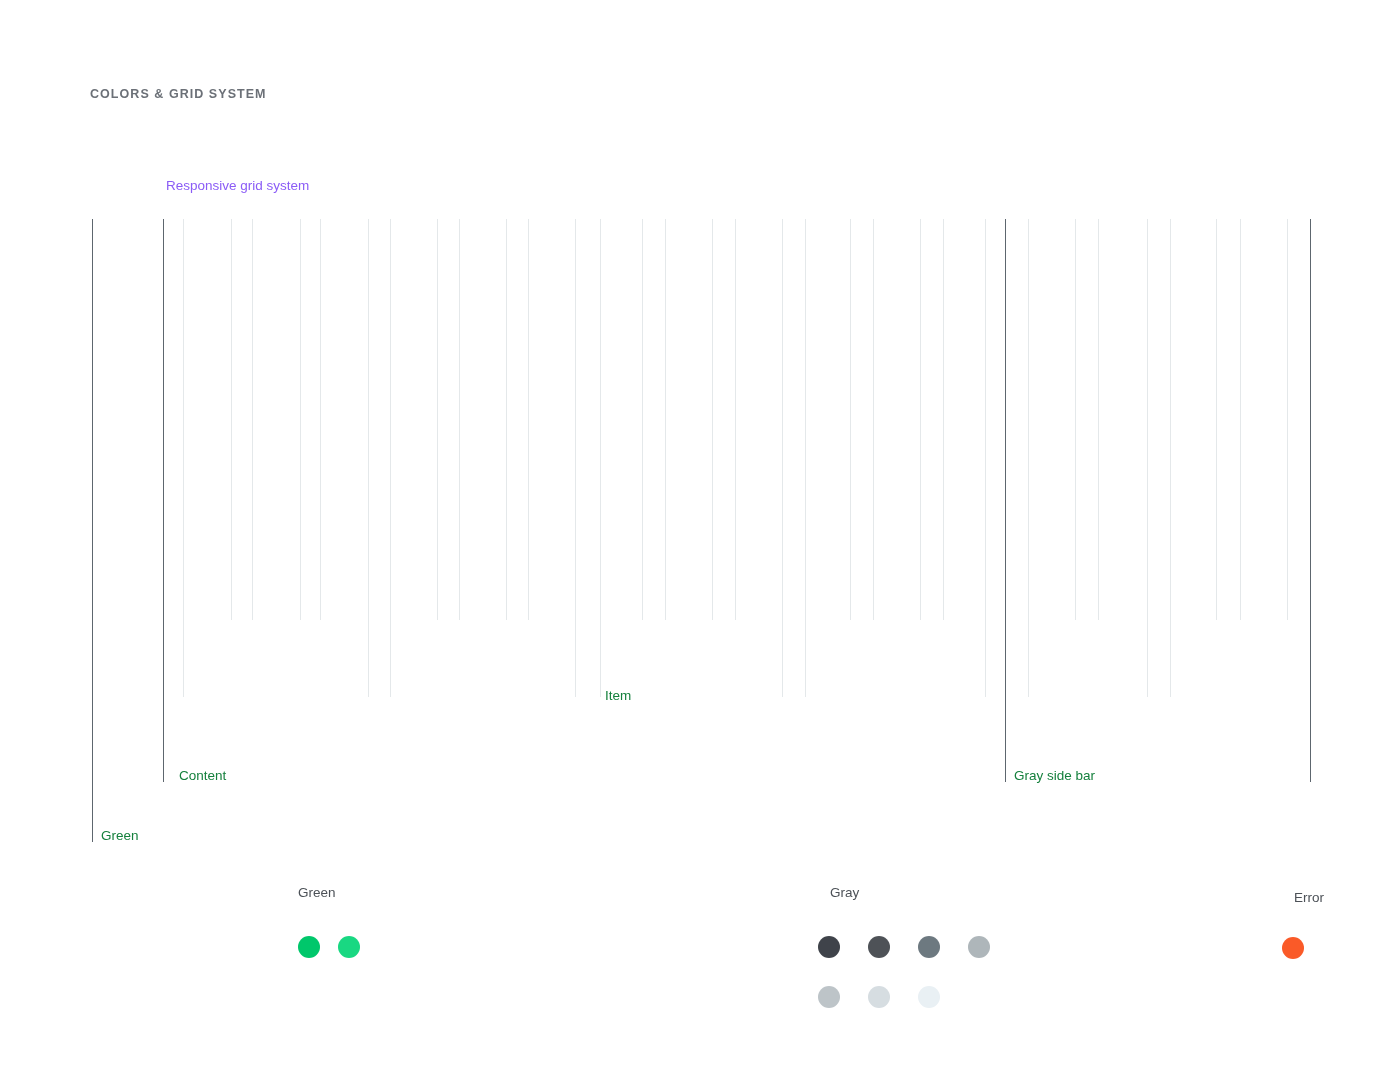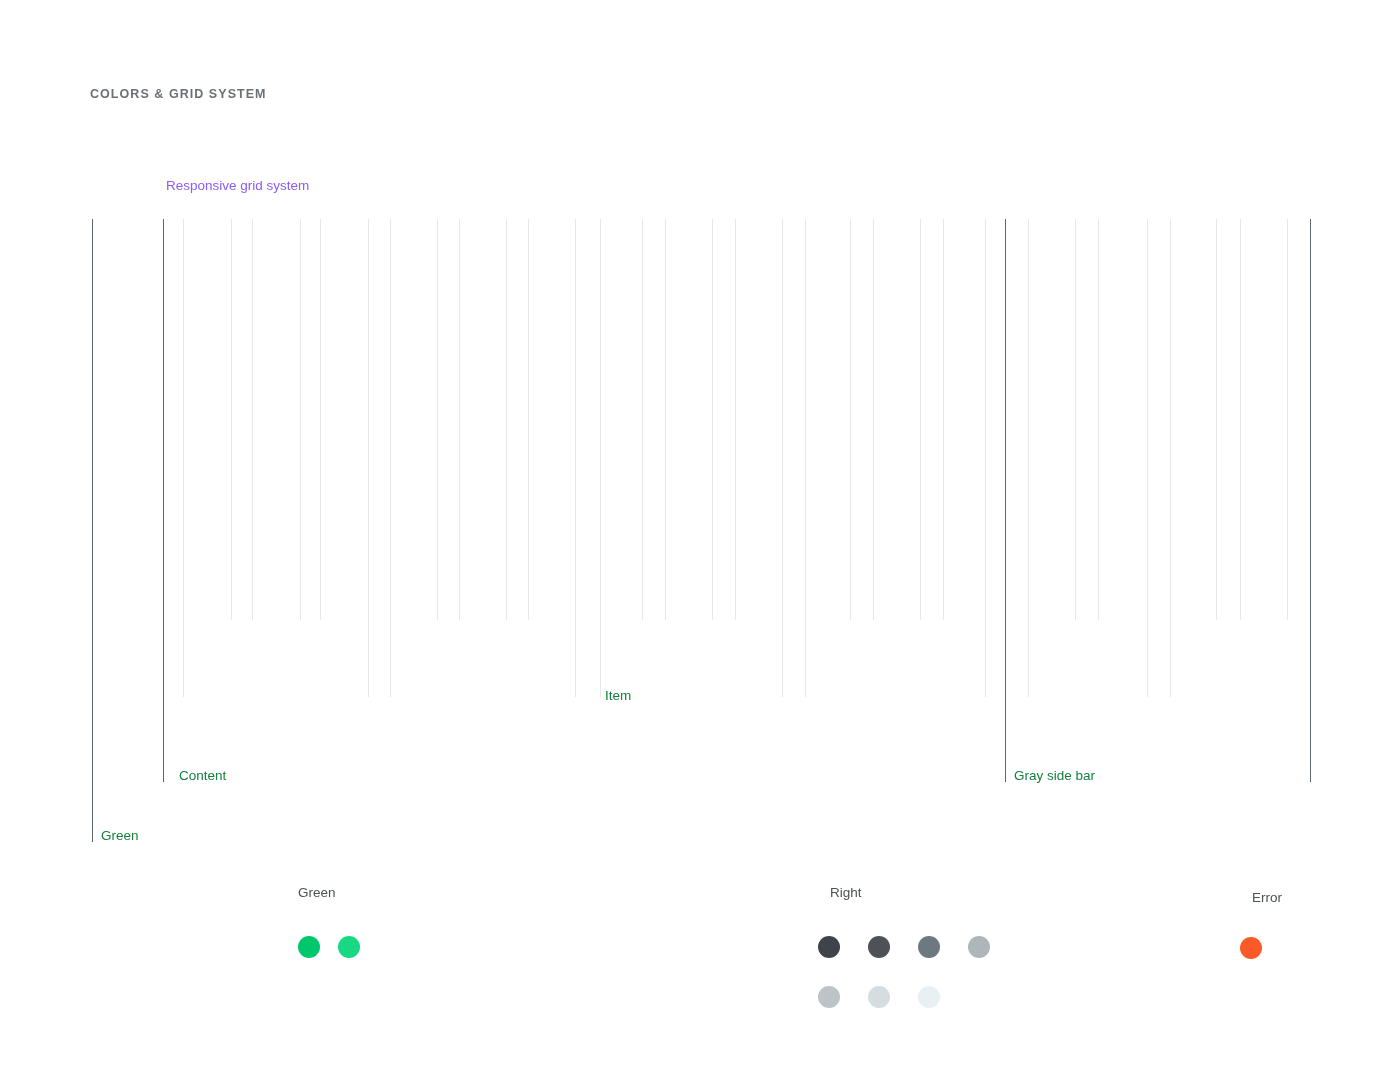--- a/index.html
+++ b/index.html
@@ -91,21 +91,21 @@
     justify-content: flex-start;
   }
 
   #group-green { left: 298px; top: 873px; }
   #group-green .palette-label { margin-left: 0px; margin-bottom: 22px; }
   #group-green .swatch-cell { width: 40px; }
 
   #group-gray { left: 818px; top: 873px; }
   #group-gray .palette-label { margin-bottom: 22px; }
 
-  #group-error { left: 1240px; top: 878px; }
+  #group-error { left: 1282px; top: 878px; }
   #group-error .palette-label { margin-bottom: 18px; }
   #group-error .swatch-cell { width: 40px; }
 </style>
 </head>
 <body>
 
 <div class="section-title">COLORS &amp; GRID SYSTEM</div>
 
 <div class="grid-caption">Responsive grid system</div>
 
@@ -158,21 +158,21 @@
       <div class="swatch-cell">
         <span class="swatch" title="#00c76b" style="background: rgb(0, 199, 107);"></span>
       </div>
       <div class="swatch-cell">
         <span class="swatch" title="#19d882" style="background: rgb(25, 216, 130);"></span>
       </div>
     </div>
 </div>
 
 <div id="group-gray" class="palette-group">
-  <div class="palette-label">Right</div>
+  <div class="palette-label">Gray</div>
   <div class="swatch-row">
       <div class="swatch-cell">
         <span class="swatch" title="#3f434a" style="background: rgb(63, 67, 74);"></span>
       </div>
       <div class="swatch-cell">
         <span class="swatch" title="#4e5257" style="background: rgb(78, 82, 87);"></span>
       </div>
       <div class="swatch-cell">
         <span class="swatch" title="#6d7980" style="background: rgb(109, 121, 128);"></span>
       </div>

